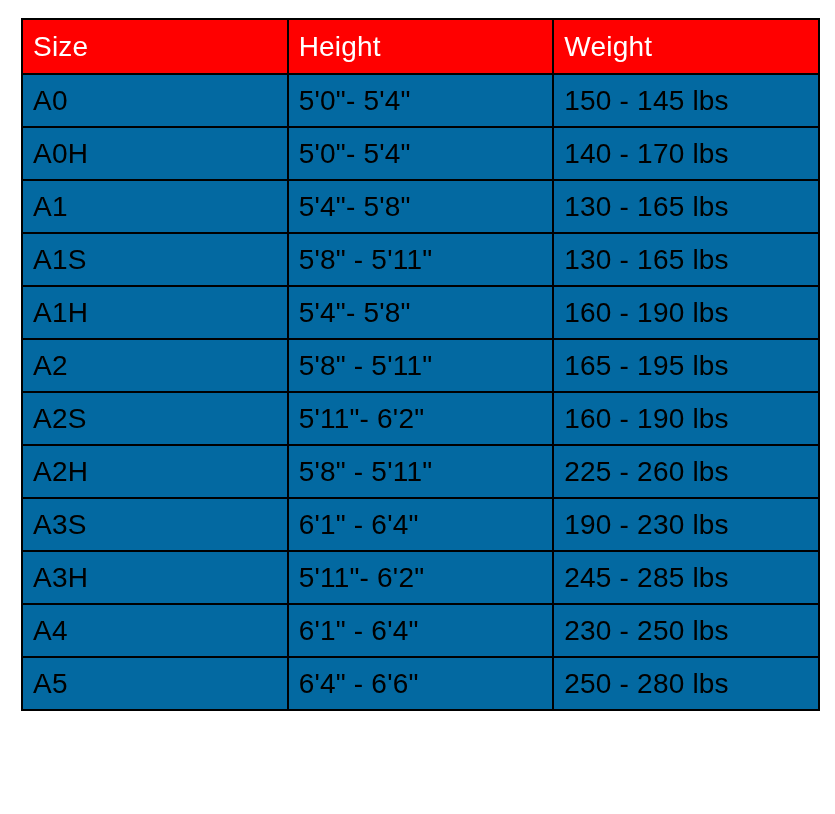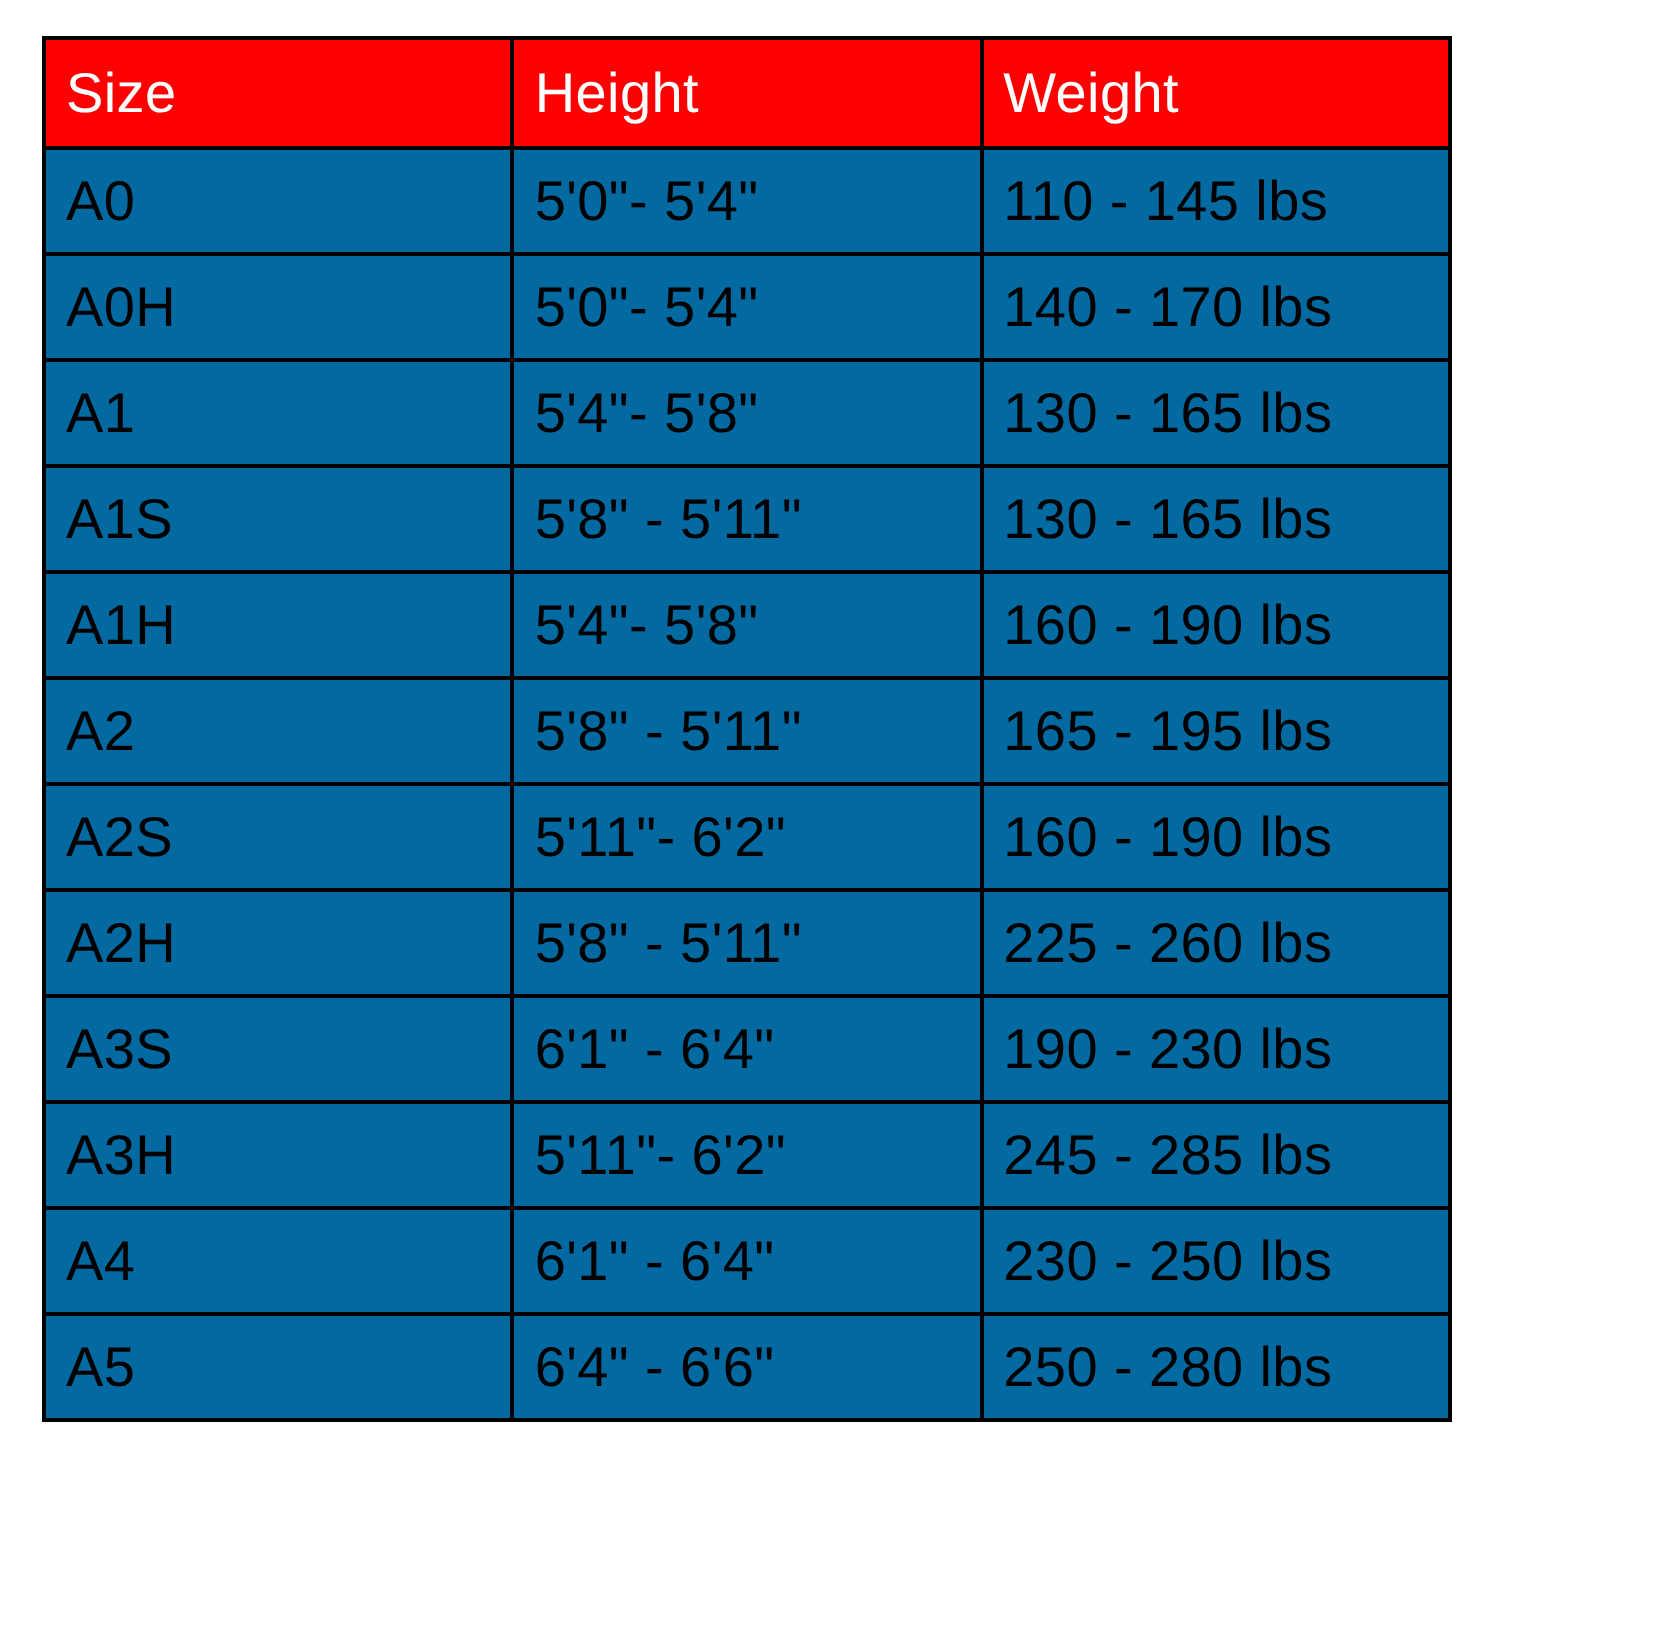--- a/index.html
+++ b/index.html
@@ -7,21 +7,21 @@
     padding: 0;
     background: #ffffff;
     width: 835px;
     height: 814px;
     font-family: "Liberation Sans", sans-serif;
   }
   .size-chart {
     position: absolute;
     left: 21px;
     top: 18px;
-    width: 705px;
+    width: 799px;
     border-collapse: collapse;
     table-layout: fixed;
   }
   .size-chart th,
   .size-chart td {
     border: 2px solid #000000;
     text-align: left;
     vertical-align: middle;
     font-size: 28px;
     font-weight: 400;
@@ -49,21 +49,21 @@
     <tr>
       <th>Size</th>
       <th>Height</th>
       <th>Weight</th>
     </tr>
   </thead>
   <tbody>
     <tr>
       <td>A0</td>
       <td>5'0"- 5'4"</td>
-      <td>110 - 145 lbs</td>
+      <td>150 - 145 lbs</td>
     </tr>
     <tr>
       <td>A0H</td>
       <td>5'0"- 5'4"</td>
       <td>140 - 170 lbs</td>
     </tr>
     <tr>
       <td>A1</td>
       <td>5'4"- 5'8"</td>
       <td>130 - 165 lbs</td>

